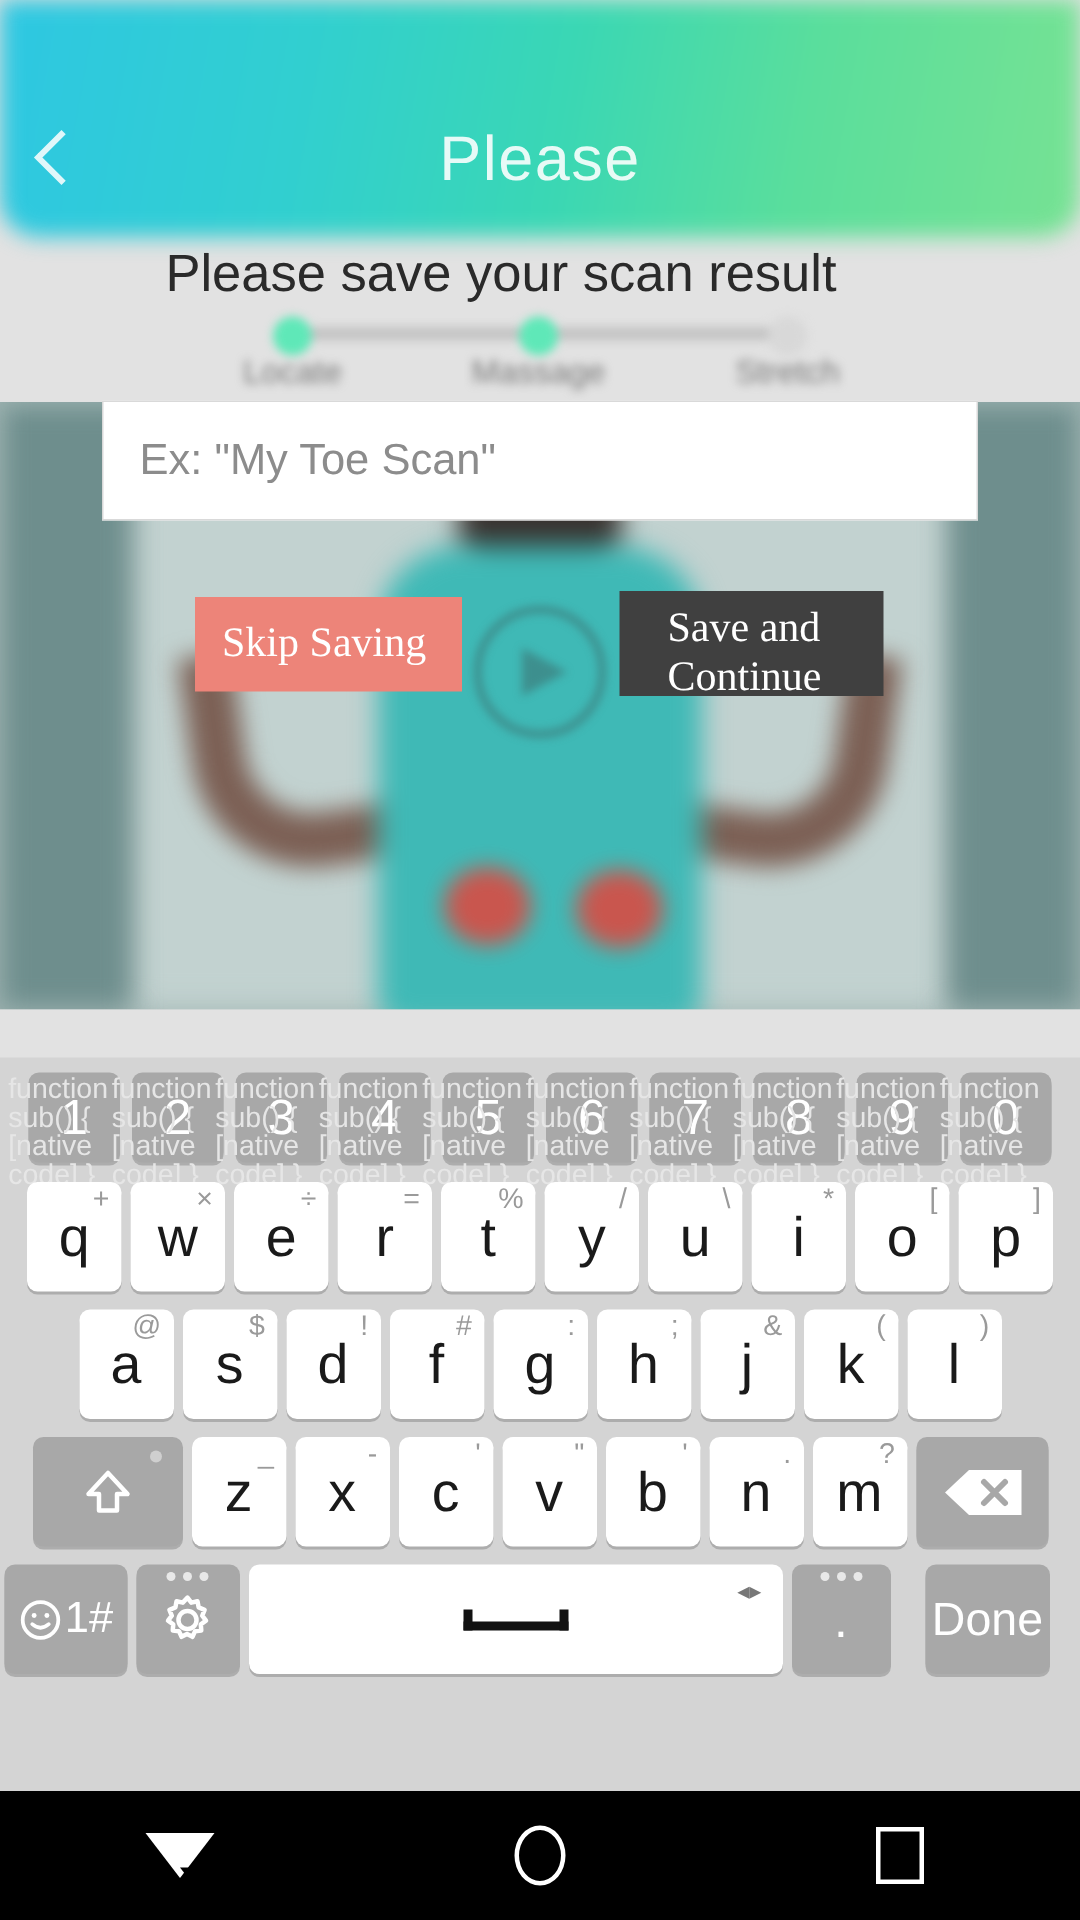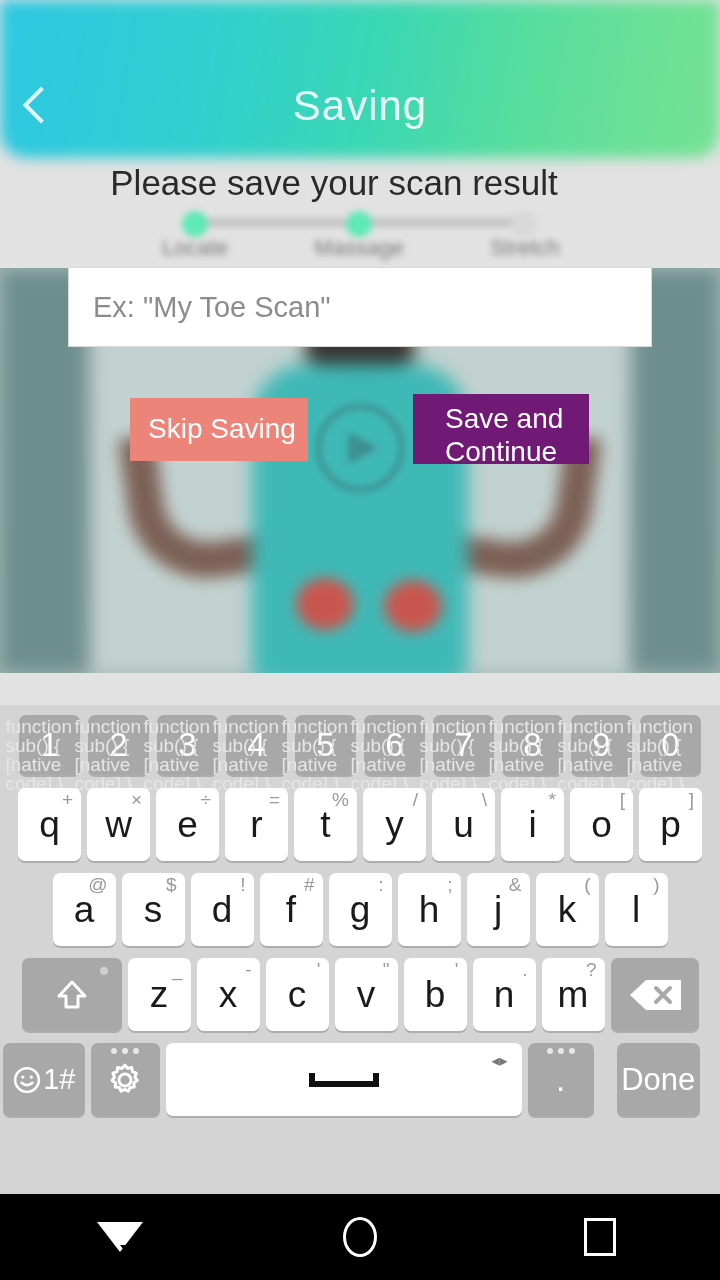--- a/index.html
+++ b/index.html
@@ -99,30 +99,30 @@
   .name-input {
     position:absolute; left:68px; top:267px; width:584px; height:80px;
     background:#ffffff; border:1px solid #d9d9d9;
     font-size:29px; color:#8c8c8c; padding:0 24px;
     font-family:"Liberation Sans", sans-serif; outline:none;
   }
   .name-input::placeholder { color:#8c8c8c; opacity:1; }
 
   .btn {
     position:absolute; border:none; color:#fff;
-    font-family:Liberation Sans, sans-serif; font-size:28px;
+    font-family:Liberation Serif, serif; font-size:28px;
     line-height:1.17; cursor:pointer; text-align:left;
   }
   .btn-skip {
     left:130px; top:398px; width:178px; height:63px;
     background:#ed8479; padding-left:18px;
   }
   .btn-save {
     left:413px; top:394px; width:176px; height:70px;
-    background:#701a75; padding:9px 0 0 32px;
+    background:#404040; padding:9px 0 0 32px;
   }
 
   
   #keyboard {
     position:absolute; left:0; top:705px; width:720px; height:489px;
     background:#d4d4d4; padding-top:10px;
   }
   .krow { display:flex; justify-content:center; align-items:center; }
   .key {
     position:relative; border-radius:7px; display:flex;
@@ -185,21 +185,21 @@
 </style>
 </head>
 <body>
 
 <div id="screen">
 
   <div id="app-layer">
 
     <div class="appbar"></div>
     <div class="appbar-back"></div>
-    <div class="appbar-title">Saving</div>
+    <div class="appbar-title">Please</div>
 
     <div class="subtitle">Please save your scan result</div>
 
     <div class="stepper">
       <div class="step-track"></div>
       <div class="step-dot done" style="left:182px"></div>
       <div class="step-dot done" style="left:346px"></div>
       <div class="step-dot todo" style="left:512px"></div>
       <div class="step-label" style="left:120px">Locate</div>
       <div class="step-label" style="left:284px">Massage</div>

